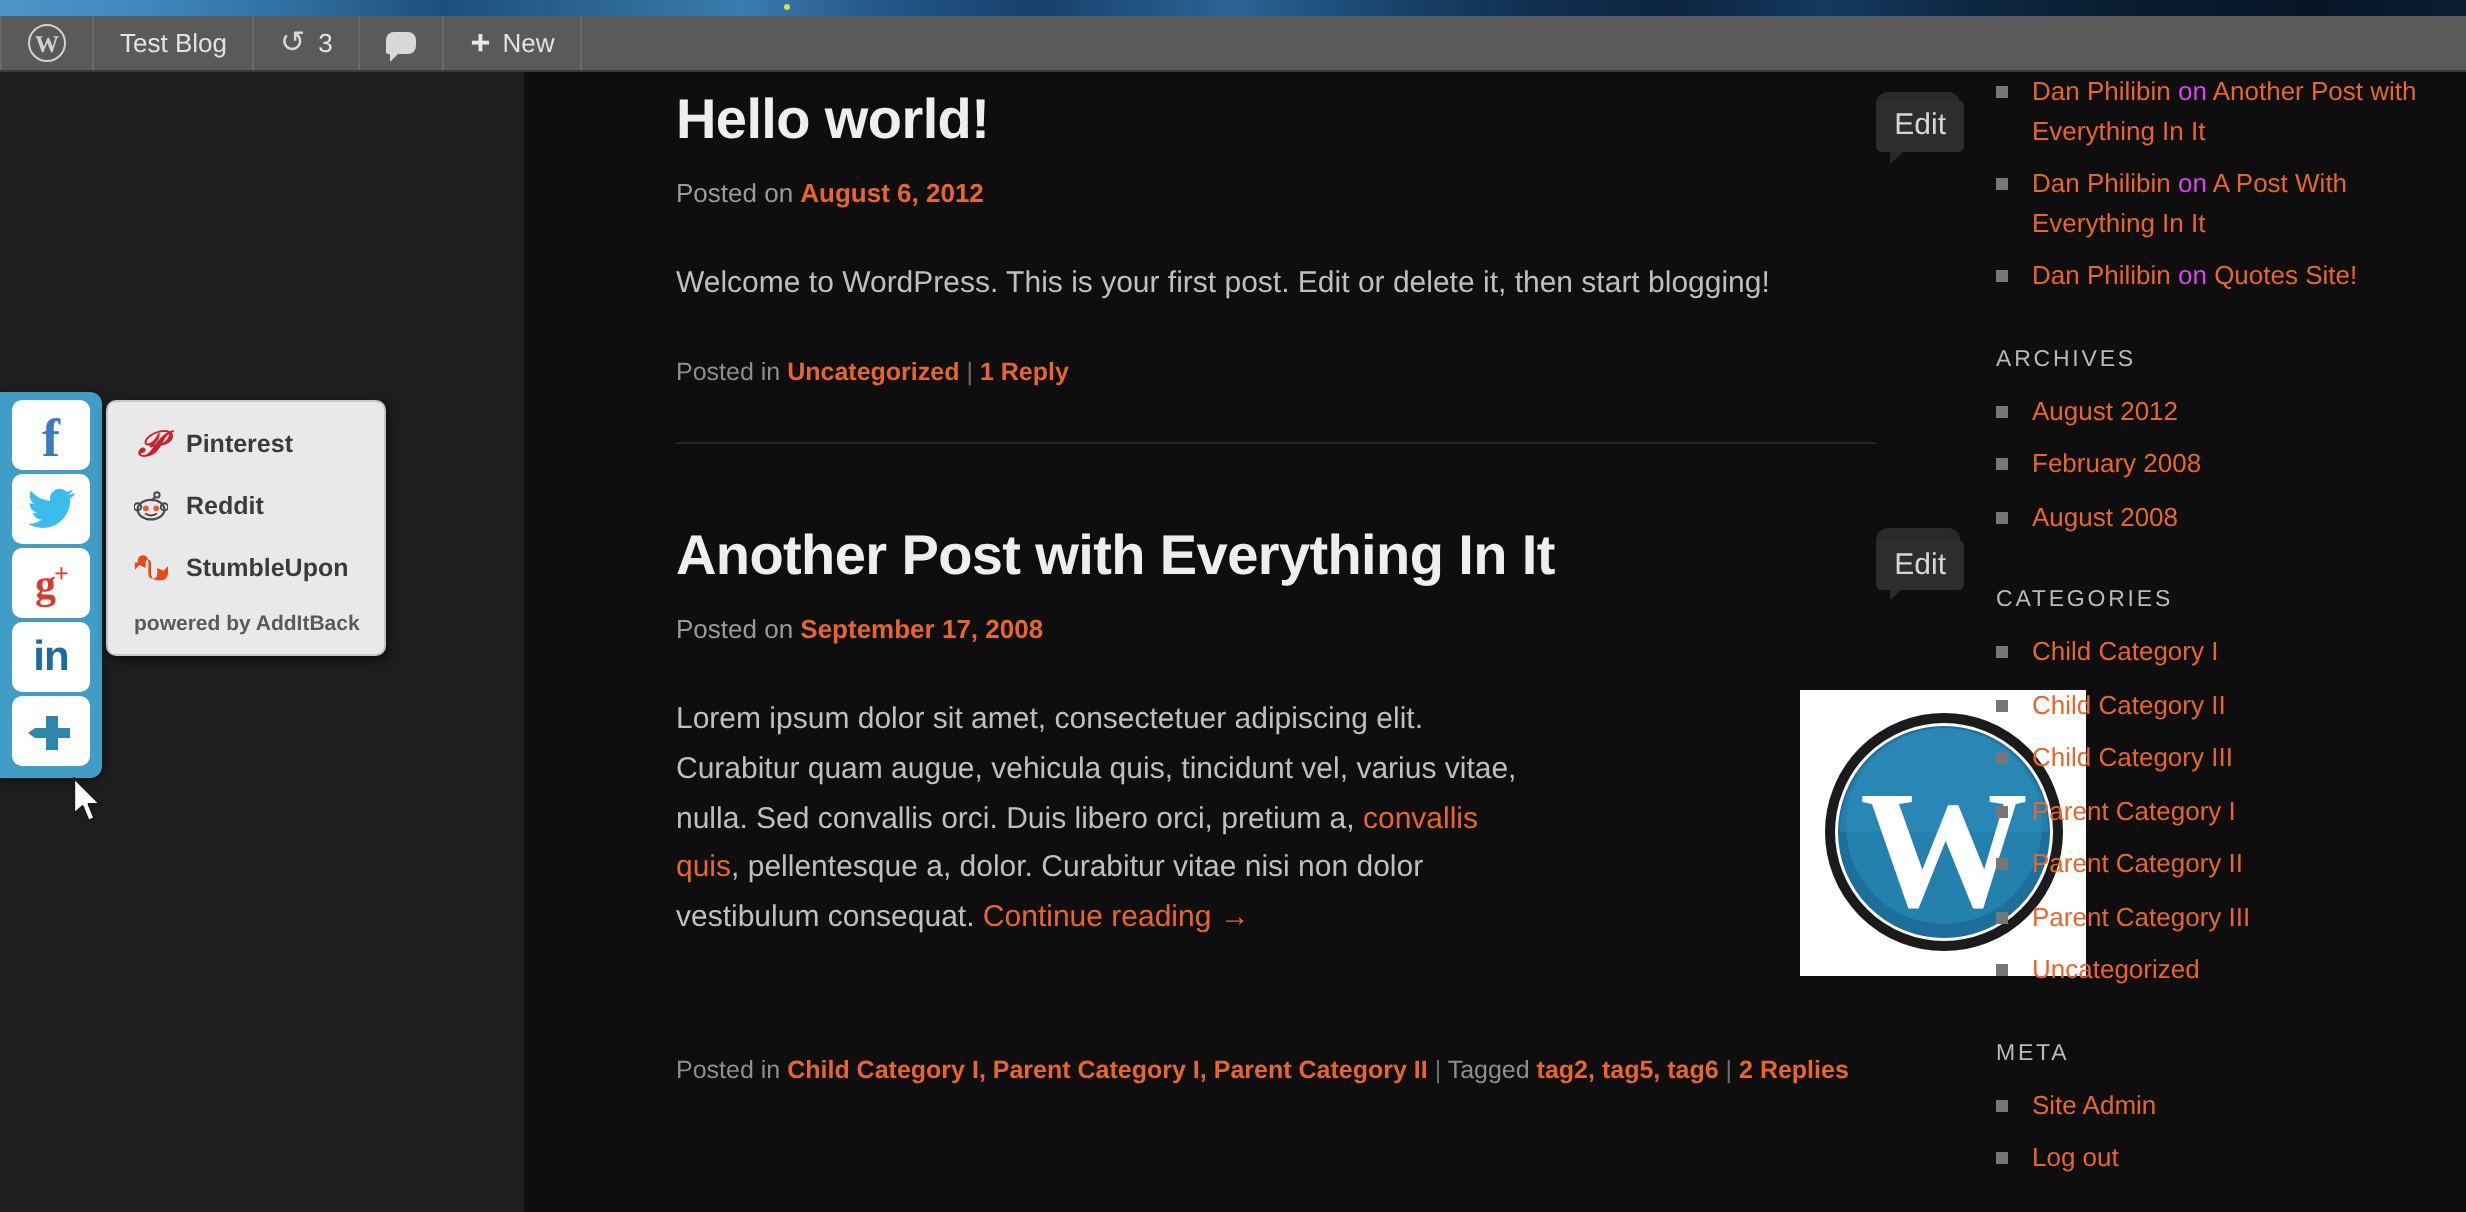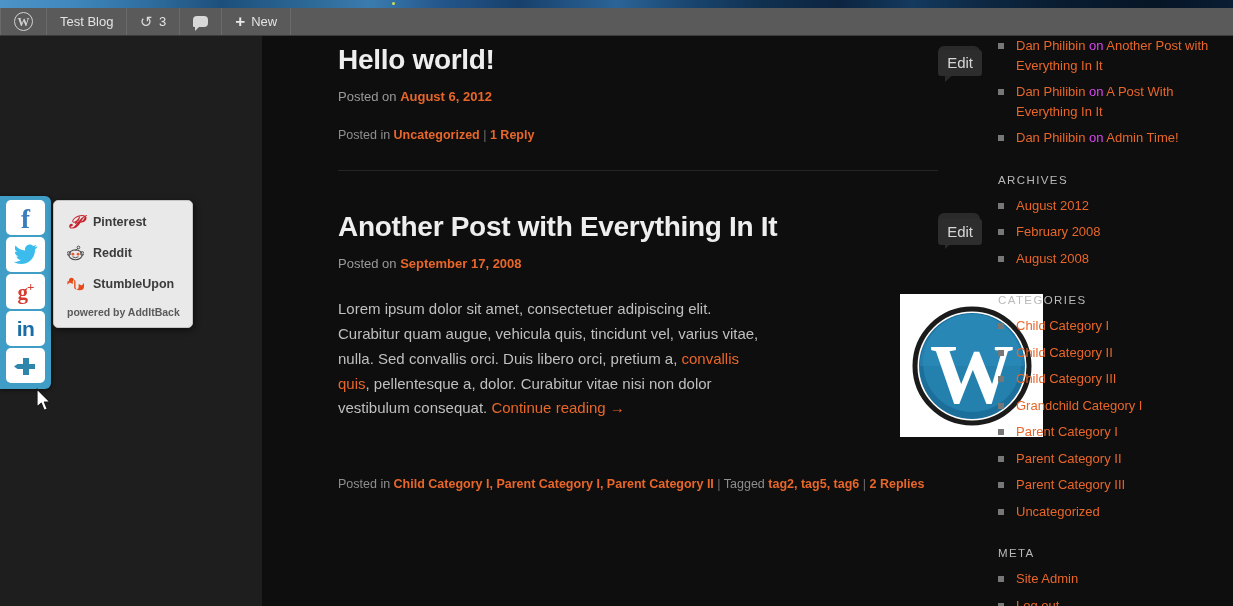--- a/index.html
+++ b/index.html
@@ -281,20 +281,21 @@
       <div class="main-col">
 
         <article class="post">
           <div class="comment-badge">
             <span>1</span>
           </div>
           <h1 class="post-title">Hello world!</h1>
           <div class="post-date-line">
             <span>Posted on </span><span class="d">August 6, 2012</span>
           </div>
+          <div class="post-body">Welcome to WordPress. This is your first post. Edit or delete it, then start blogging!</div>
           <div class="post-meta">
             <span>Posted in </span><span class="lnk">Uncategorized</span><span class="sep"> | </span><span class="lnk">1 Reply</span>
             <button class="edit-btn" style="top:14px;">Edit</button>
           </div>
           <hr class="post-divider">
         </article>
 
         <article class="post" style="margin-top:32px;">
           <div class="comment-badge">
             <span>2</span>
@@ -329,41 +330,40 @@
 
         <div class="widget">
           <ul>
             <li>
               <span class="lnk">Dan Philibin</span><span class="on"> on </span><span class="lnk">Another Post with Everything In It</span>
             </li>
             <li>
               <span class="lnk">Dan Philibin</span><span class="on"> on </span><span class="lnk">A Post With Everything In It</span>
             </li>
             <li>
-              <span class="lnk">Dan Philibin</span><span class="on"> on </span><span class="lnk">Admin Time!</span>
+              <span class="lnk">Dan Philibin</span><span class="on"> on </span><span class="lnk">Quotes Site!</span>
             </li>
           </ul>
         </div>
 
         <div class="widget">
           <h3 class="widget-title">Archives</h3>
           <ul>
             <li><span class="lnk">August 2012</span></li>
             <li><span class="lnk">February 2008</span></li>
             <li><span class="lnk">August 2008</span></li>
           </ul>
         </div>
 
         <div class="widget">
           <h3 class="widget-title">Categories</h3>
           <ul>
             <li><span class="lnk">Child Category I</span></li>
             <li><span class="lnk">Child Category II</span></li>
             <li><span class="lnk">Child Category III</span></li>
-            <li><span class="lnk">Grandchild Category I</span></li>
             <li><span class="lnk">Parent Category I</span></li>
             <li><span class="lnk">Parent Category II</span></li>
             <li><span class="lnk">Parent Category III</span></li>
             <li><span class="lnk">Uncategorized</span></li>
           </ul>
         </div>
 
         <div class="widget">
           <h3 class="widget-title">Meta</h3>
           <ul>

